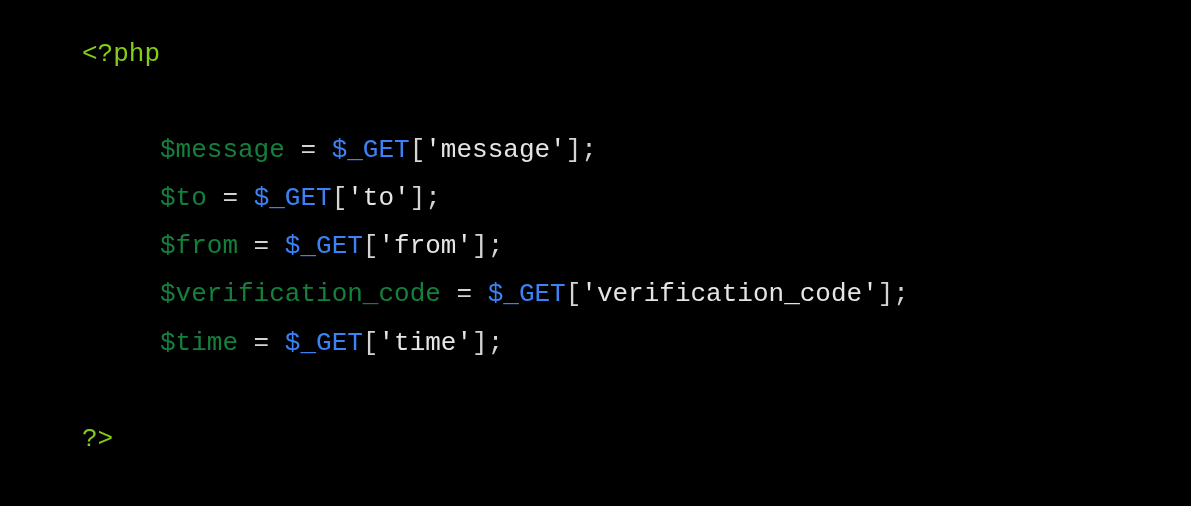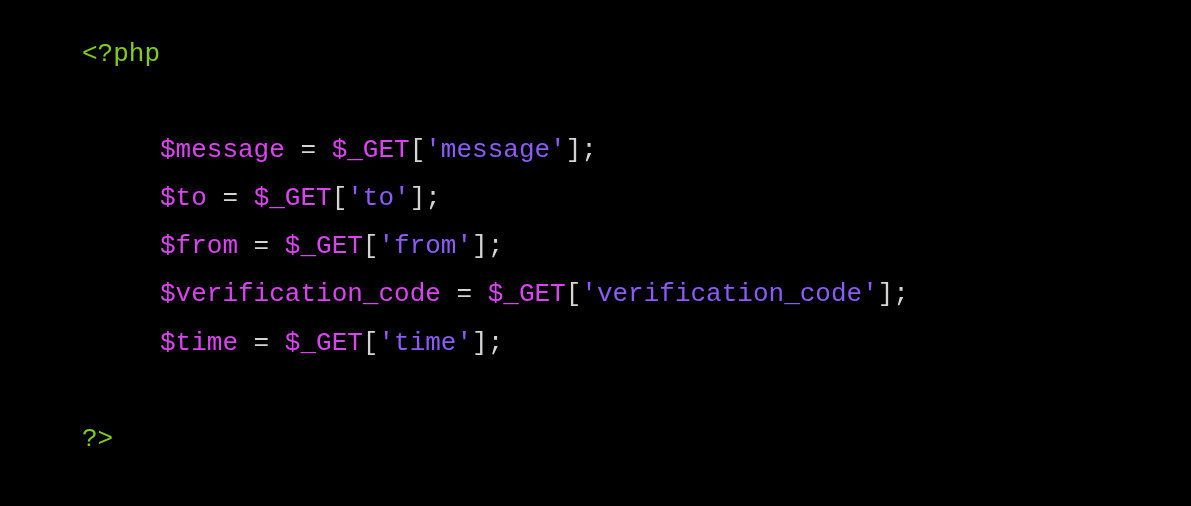--- a/index.html
+++ b/index.html
@@ -16,24 +16,24 @@
       line-height: 1.85;
       padding: 30px 0 0 82px;
       color: #c8ccce;
       font-weight: 400;
     }
     pre {
       font-family: inherit;
       white-space: pre;
     }
     .tag-open { color: #84cc16; }
-    .variable { color: #d946ef; }
-    .global { color: #d946ef; }
+    .variable { color: #15803d; }
+    .global { color: #3b82f6; }
     .operator { color: #d4d4d4; }
-    .string { color: #8b5cf6; }
+    .string { color: #e5e5e5; }
     .bracket { color: #d4d4d4; }
     .punct { color: #d4d4d4; }
     .indent { display: inline-block; width: 78px; }
   </style>
 </head>
 <body>
 
 <pre><span class="tag-open">&lt;?php</span>
 
 <span class="indent"></span><span class="variable">$message</span><span class="operator"> = </span><span class="global">$_GET</span><span class="bracket">[</span><span class="string">'message'</span><span class="bracket">]</span><span class="punct">;</span>

